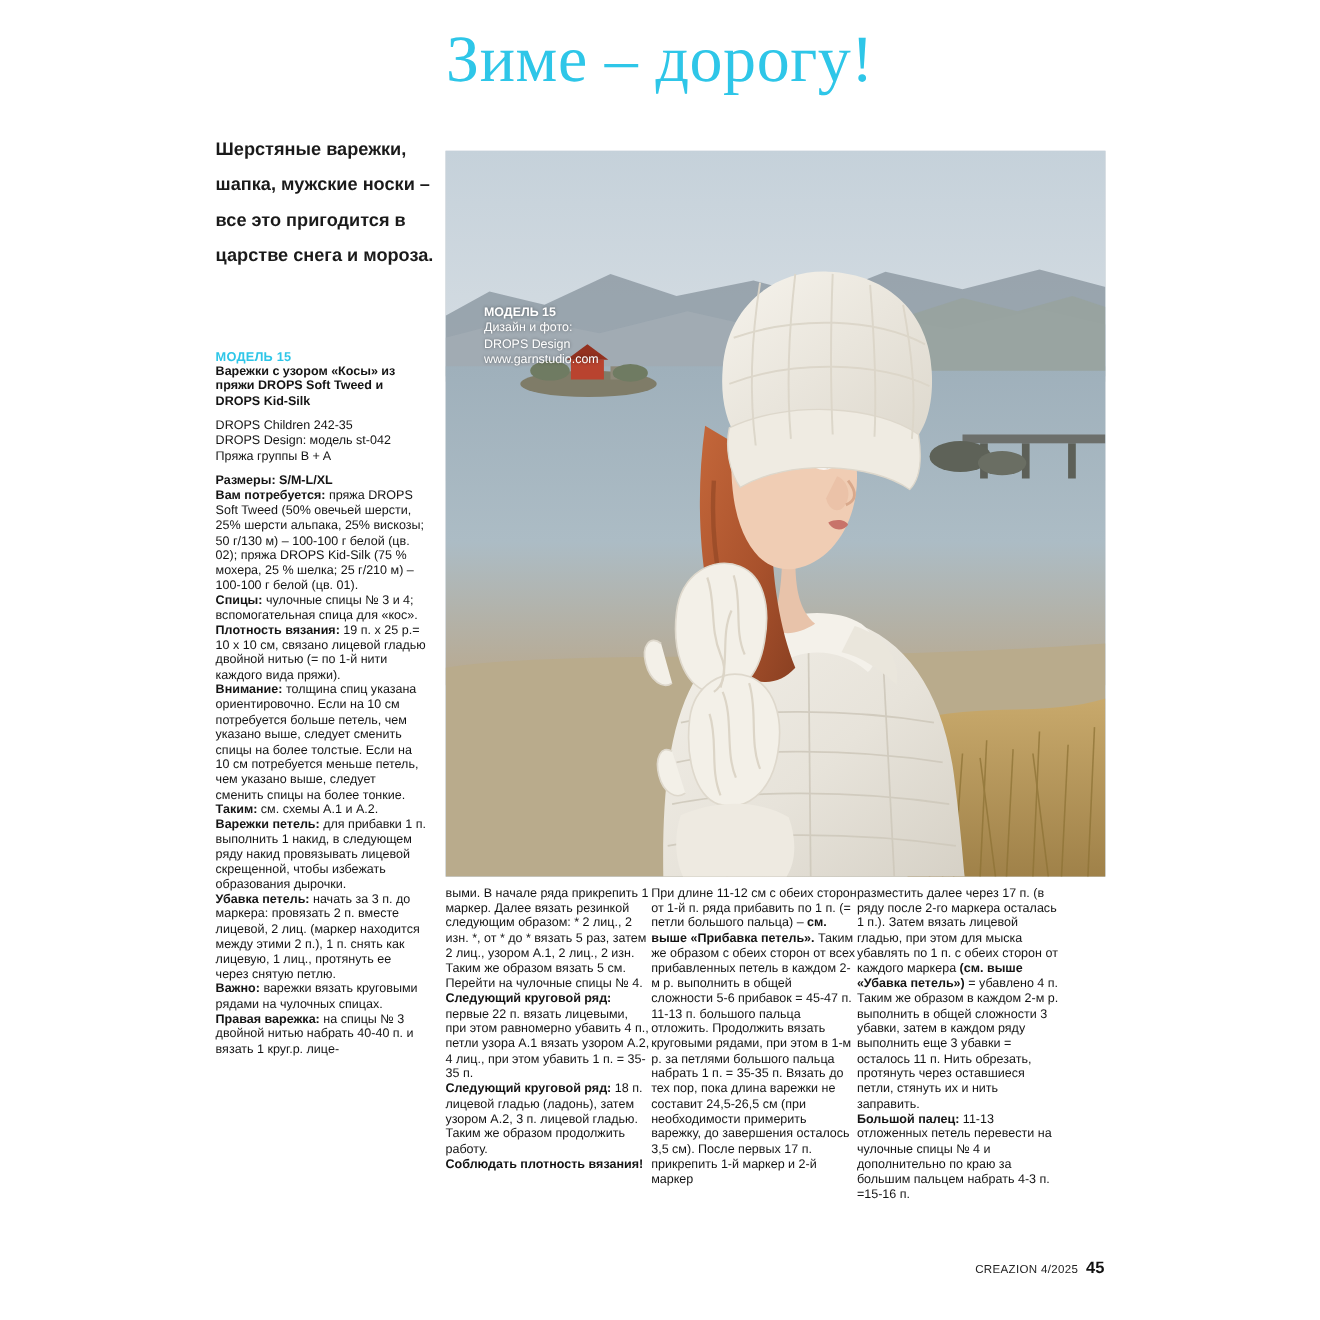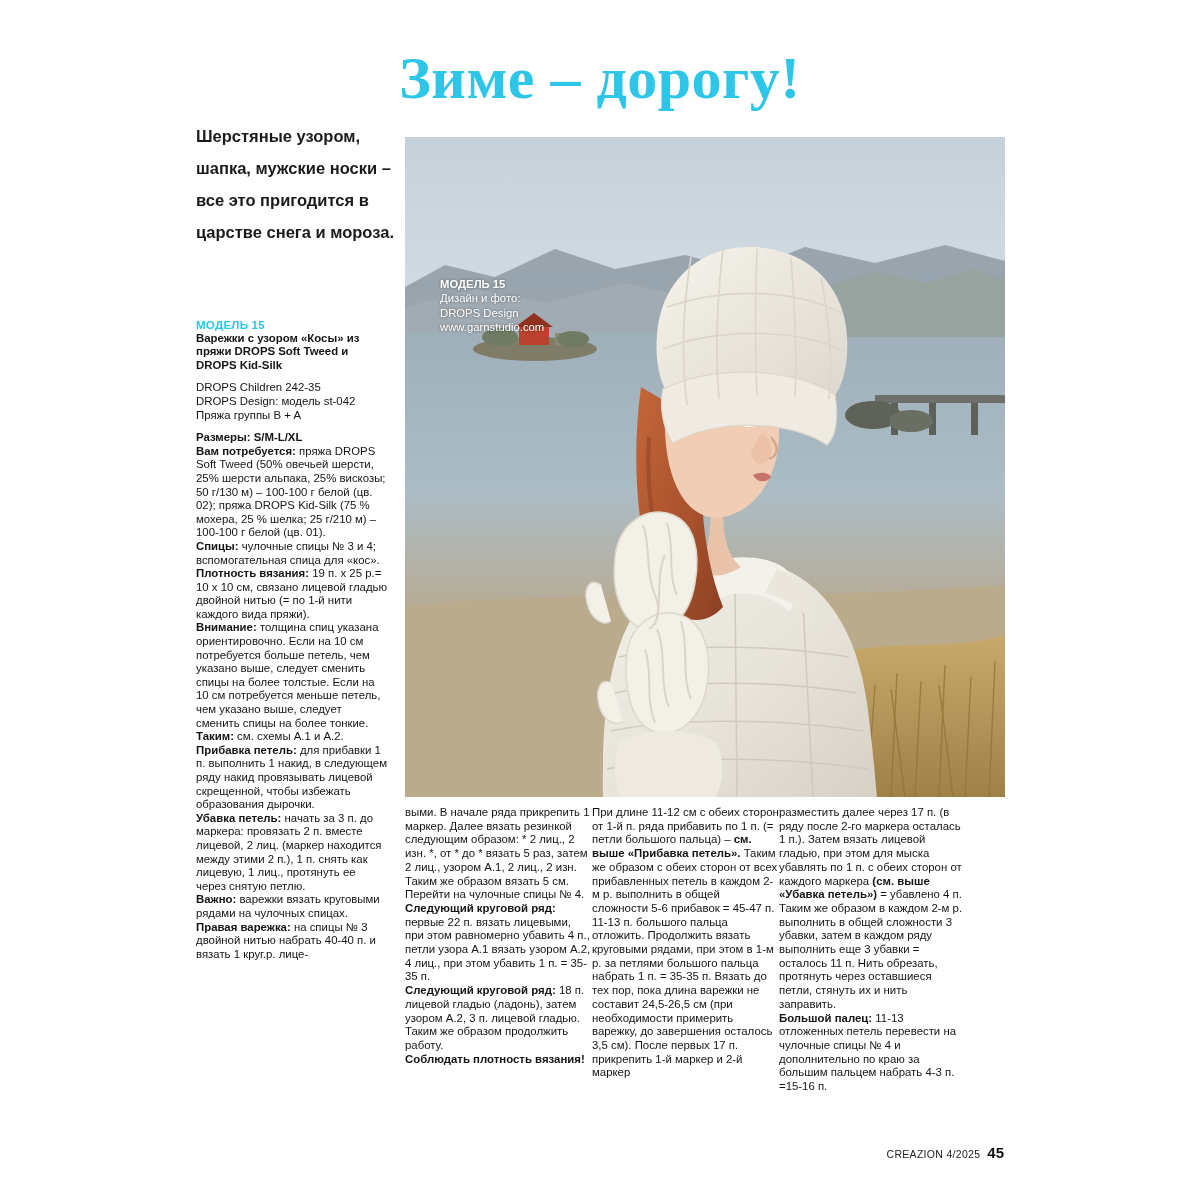--- a/index.html
+++ b/index.html
@@ -19,25 +19,25 @@
     width: 1200px;
     height: 1200px;
     background: #ffffff;
     box-sizing: border-box;
   }
 
   
   .title {
     position: absolute;
     left: 0;
-    top: 48px;
+    top: 24px;
     width: 1200px;
     text-align: center;
     font-family: "Liberation Serif", serif;
-    font-weight: bold;
+    font-weight: normal;
     font-size: 60px;
     letter-spacing: 0.5px;
     color: #2ec6e8;
     line-height: 1;
   }
 
   
   .intro {
     position: absolute;
     left: 196px;
@@ -132,37 +132,37 @@
     vertical-align: baseline;
   }
 </style>
 </head>
 <body>
 
 <div class="page">
 
   <div class="title">Зиме – дорогу!</div>
 
-  <div class="intro">Шерстяные узором, шапка, мужские носки – все это пригодится в царстве снега и мороза.</div>
+  <div class="intro">Шерстяные варежки, шапка, мужские носки – все это пригодится в царстве снега и мороза.</div>
 
   <div class="left-col">
     <p class="model-head">МОДЕЛЬ 15</p>
     <p class="bold">Варежки с узором «Косы» из пряжи DROPS Soft Tweed и DROPS Kid-Silk</p>
     <div class="gap"></div>
     <p>DROPS Children 242-35</p>
     <p>DROPS Design: модель st-042</p>
     <p>Пряжа группы B + A</p>
     <div class="gap"></div>
     <p class="bold">Размеры: S/M-L/XL</p>
     <p><span class="bold">Вам потребуется:</span><span> пряжа DROPS Soft Tweed (50% овечьей шерсти, 25% шерсти альпака, 25% вискозы; 50 г/130 м) – 100-100 г белой (цв. 02); пряжа DROPS Kid-Silk (75 % мохера, 25 % шелка; 25 г/210 м) – 100-100 г белой (цв. 01).</span></p>
     <p><span class="bold">Спицы:</span><span> чулочные спицы № 3 и 4; вспомогательная спица для «кос».</span></p>
     <p><span class="bold">Плотность вязания:</span><span> 19 п. х 25 р.= 10 х 10 см, связано лицевой гладью двойной нитью (= по 1-й нити каждого вида пряжи).</span></p>
     <p><span class="bold">Внимание:</span><span> толщина спиц указана ориентировочно. Если на 10 см потребуется больше петель, чем указано выше, следует сменить спицы на более толстые. Если на 10 см потребуется меньше петель, чем указано выше, следует сменить спицы на более тонкие.</span></p>
     <p><span class="bold">Таким:</span><span> см. схемы А.1 и А.2.</span></p>
-    <p><span class="bold">Прибавка петель:</span><span> для прибавки 1 п. выполнить 1 накид, в следующем ряду накид провязывать лицевой скрещенной, чтобы избежать образования дырочки.</span></p>
+    <p><span class="bold">Варежки петель:</span><span> для прибавки 1 п. выполнить 1 накид, в следующем ряду накид провязывать лицевой скрещенной, чтобы избежать образования дырочки.</span></p>
     <p><span class="bold">Убавка петель:</span><span> начать за 3 п. до маркера: провязать 2 п. вместе лицевой, 2 лиц. (маркер находится между этими 2 п.), 1 п. снять как лицевую, 1 лиц., протянуть ее через снятую петлю.</span></p>
     <p><span class="bold">Важно:</span><span> варежки вязать круговыми рядами на чулочных спицах.</span></p>
     <p><span class="bold">Правая варежка:</span><span> на спицы № 3 двойной нитью набрать 40-40 п. и вязать 1 круг.р. лице-</span></p>
   </div>
 
   <div class="photo">
     <svg width="600" height="660" viewBox="0 0 600 660" xmlns="http://www.w3.org/2000/svg">
       <defs>
         <linearGradient id="sky" x1="0" y1="0" x2="0" y2="1">
           <stop offset="0%" stop-color="#c5d1da"></stop>

